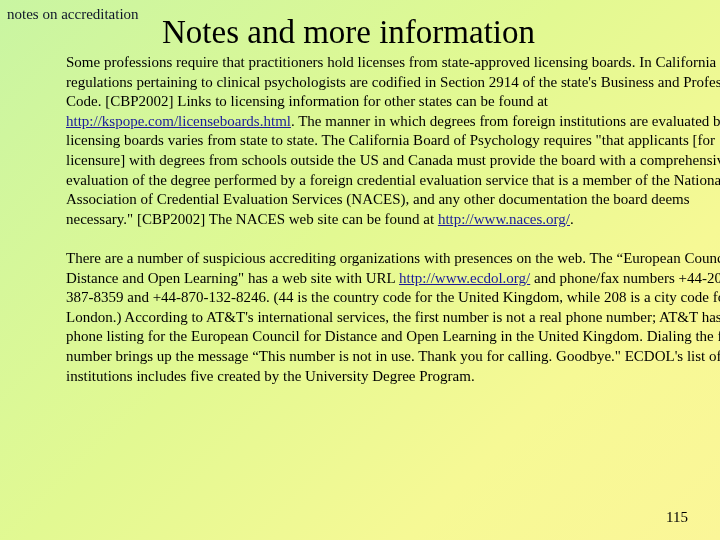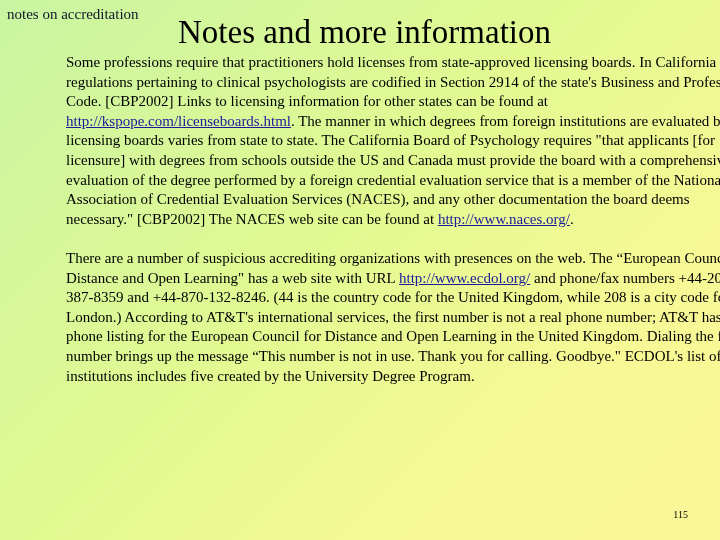--- a/index.html
+++ b/index.html
@@ -7,34 +7,34 @@
       width: 720px; height: 540px; overflow: hidden; position: relative;
       background: linear-gradient(135deg, #c9f5a2 0%, #e2f992 45%, #f6f995 75%, #fbf698 100%);
       font-family: "Liberation Serif", "DejaVu Serif", serif;
       color: #000;
     }
     .corner-label {
       position: absolute; left: 7px; top: 6px;
       font-size: 15px; color: #0f172a;
     }
     .title {
-      position: absolute; left: 178px; top: 12px;
+      position: absolute; left: 162px; top: 12px;
       font-size: 33px; line-height: 40px; white-space: nowrap;
     }
     .content {
       position: absolute; left: 18px; top: 53px; width: 692px;
       font-size: 15px; line-height: 19.6px; margin-left: 48px;
     }
     .content p { margin: 0; }
     .content p + p { margin-top: 19.6px; }
     .content a { color: #1a1a9a; text-decoration: underline; }
     .subhead { font-style: italic; font-weight: bold; }
     .page-number {
       position: absolute; right: 32px; top: 509px;
-      font-size: 10px;
+      font-size: 15px;
     }
   </style>
 </head>
 <body>
 
 <div class="corner-label">notes on accreditation</div>
 
 <div class="title">Notes and more information</div>
 
 <div class="content">

